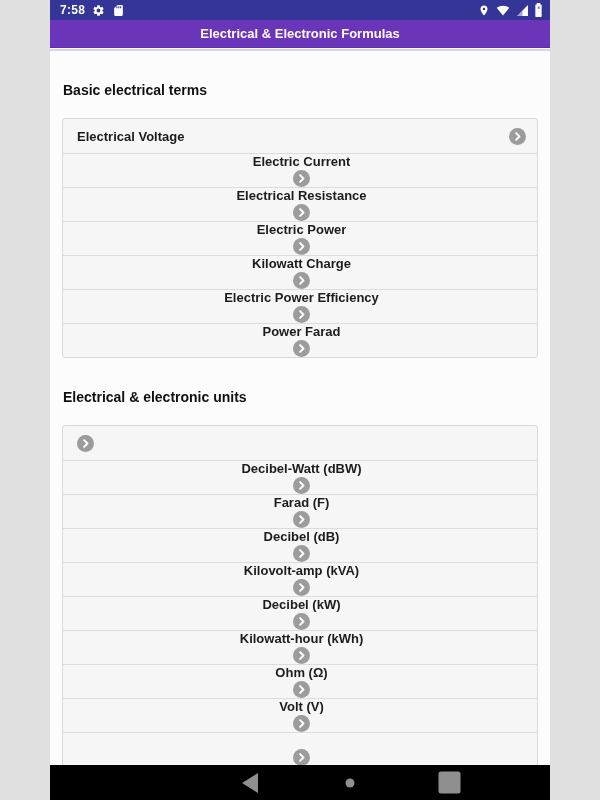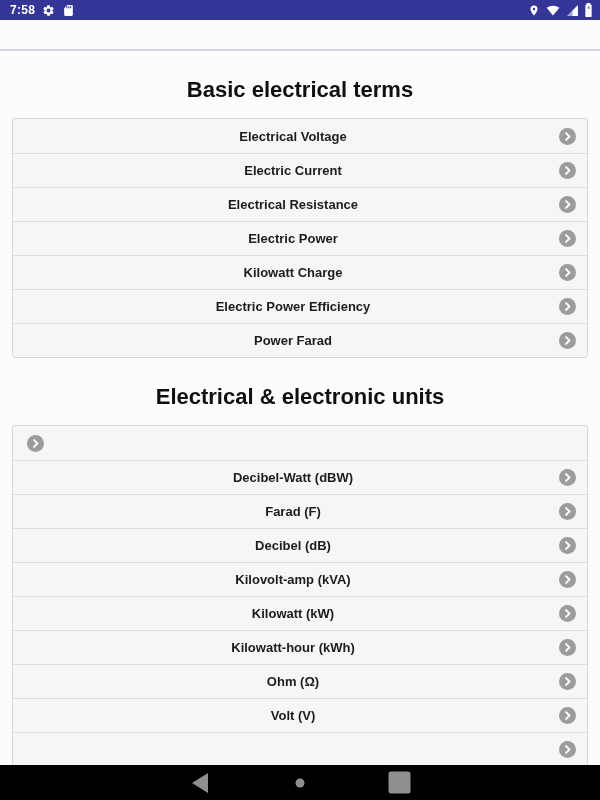--- a/index.html
+++ b/index.html
@@ -1,24 +1,23 @@
 <!DOCTYPE html>
 <html><head>
 <meta charset="utf-8">
 <style>
   * { margin: 0; padding: 0; box-sizing: border-box; }
   html, body { background: #e0e0e0; font-family: "Liberation Sans", sans-serif; }
 
   .screen {
     position: relative;
-    width: 600px; height: 800px;
+    width: 500px; height: 800px;
     margin: 0 auto;
     background: #FCFCFC;
     overflow: hidden;
-    text-align: center;
   }
 
   
   .statusbar {
     position: absolute; top: 0; left: 0; right: 0;
     height: 20px;
     background: #343597;
     display: flex; align-items: center; justify-content: space-between;
     padding: 0 7px 0 10px;
     color: #fff;
@@ -41,39 +40,39 @@
     background: #D9D1ED;
   }
 
   
   .content {
     position: absolute; top: 51px; left: 0; right: 0; bottom: 0;
     background: #FCFCFC;
     overflow: hidden;
   }
   .section-title {
-    font-size: 22px; font-weight: 700; color: #101010;
+    font-size: 14px; font-weight: 700; color: #101010;
     line-height: 22px;
     margin: 28px 13px 17px 13px;
   }
   .section-title.second { }
 
   .card {
     margin: 8px 12px;
     background: #F6F6F6;
     border: 1px solid #D8D8D8;
     border-radius: 3px;
   }
   .row {
     height: 34px;
     display: flex; align-items: center;
     padding: 0 11px 0 14px;
     cursor: pointer;
   }
-  .row + .row { border-top: 1px solid #DCDCDC; }
+  .row + .row { border-top: 1px solid #DCDCDC; flex-direction: column; }
   .row-label {
     flex: 1;
     font-size: 13px; font-weight: 700; color: #1C1C1E;
     white-space: nowrap; overflow: hidden;
   }
   .chev { display: flex; width: 17px; height: 17px; }
 
   
   .navbar {
     position: absolute; left: 0; right: 0; bottom: 0;
@@ -116,20 +115,23 @@
         <path fill="#fff" d="M2 22h20V2L2 22z"></path>
         <path fill="#343597" opacity="0.45" d="M2 22h10V12L2 22z"></path>
       </svg>
       <svg class="sb-icon" width="9" height="14" viewBox="0 0 12 20">
         <path fill="#fff" d="M8.5 2V0h-5v2H2.5a1 1 0 00-1 1v16a1 1 0 001 1h7a1 1 0 001-1V3a1 1 0 00-1-1h-1z"></path>
         <rect x="5" y="5" width="2.6" height="3.4" fill="#343597" opacity="0.65"></rect>
       </svg>
     </div>
   </div>
 
+  <div class="appbar">
+    <span class="appbar-title">Electrical &amp; Electronic Formulas</span>
+  </div>
   <div class="appbar-shadow"></div>
 
   <div class="content">
 
     <div class="section-title">Basic electrical terms</div>
 
     <div class="card">
       <div class="row">
         <span class="row-label">Electrical Voltage</span>
         <span class="chev">
@@ -236,21 +238,21 @@
       <div class="row">
         <span class="row-label">Kilovolt-amp (kVA)</span>
         <span class="chev">
             <svg width="17" height="17" viewBox="0 0 24 24">
               <circle cx="12" cy="12" r="12" fill="#9C9C9C"></circle>
               <path d="M10 7.2l4.8 4.8-4.8 4.8" stroke="#fff" stroke-width="2.7" fill="none" stroke-linecap="round" stroke-linejoin="round"></path>
             </svg>
           </span>
       </div>
       <div class="row">
-        <span class="row-label">Kilowatt (kW)</span>
+        <span class="row-label">Decibel (kW)</span>
         <span class="chev">
             <svg width="17" height="17" viewBox="0 0 24 24">
               <circle cx="12" cy="12" r="12" fill="#9C9C9C"></circle>
               <path d="M10 7.2l4.8 4.8-4.8 4.8" stroke="#fff" stroke-width="2.7" fill="none" stroke-linecap="round" stroke-linejoin="round"></path>
             </svg>
           </span>
       </div>
       <div class="row">
         <span class="row-label">Kilowatt-hour (kWh)</span>
         <span class="chev">

